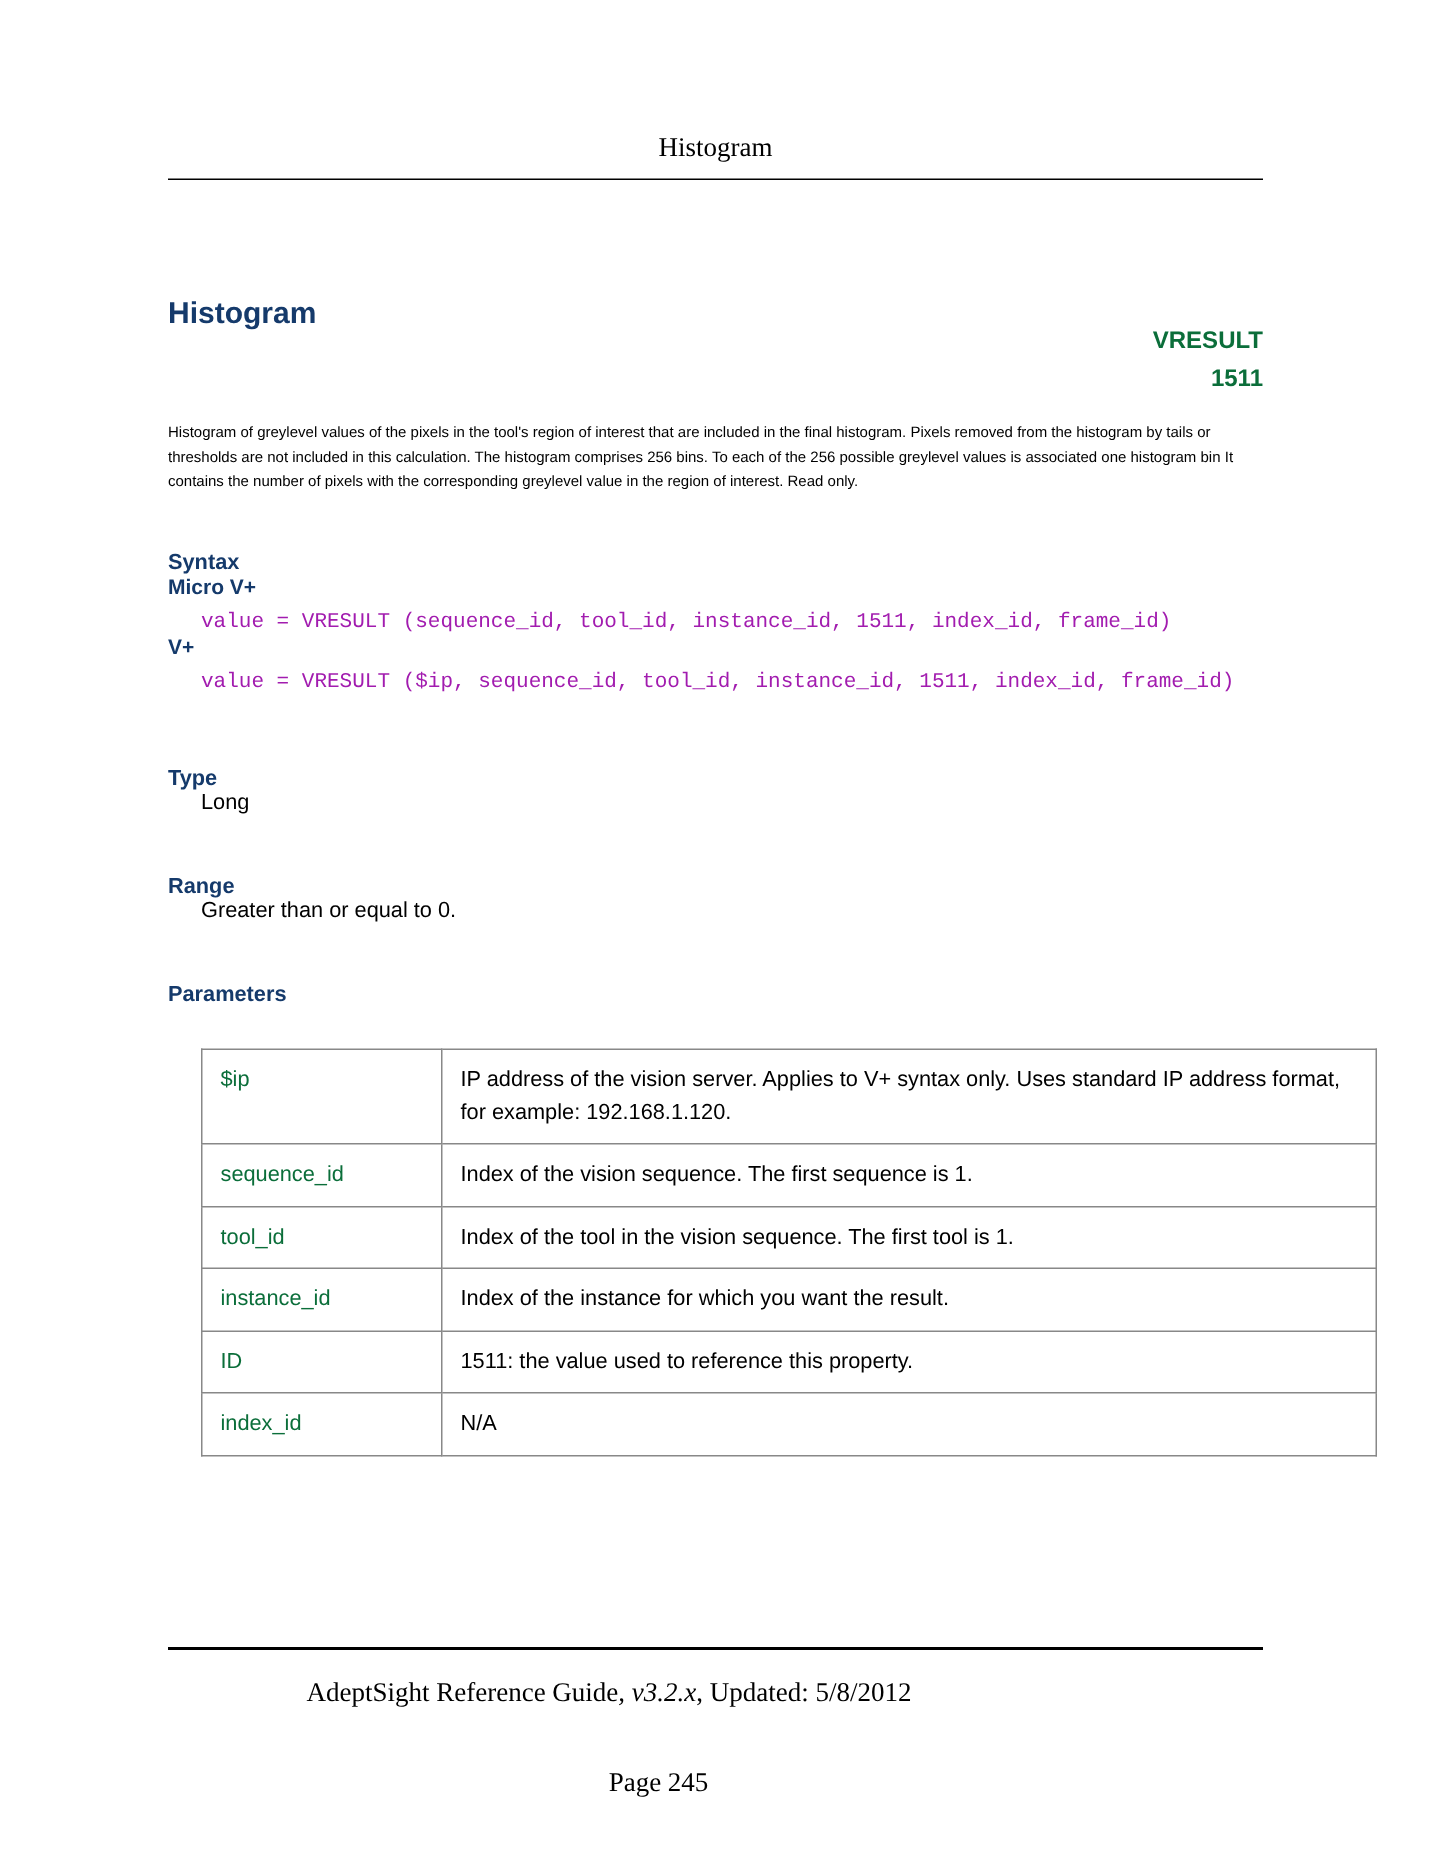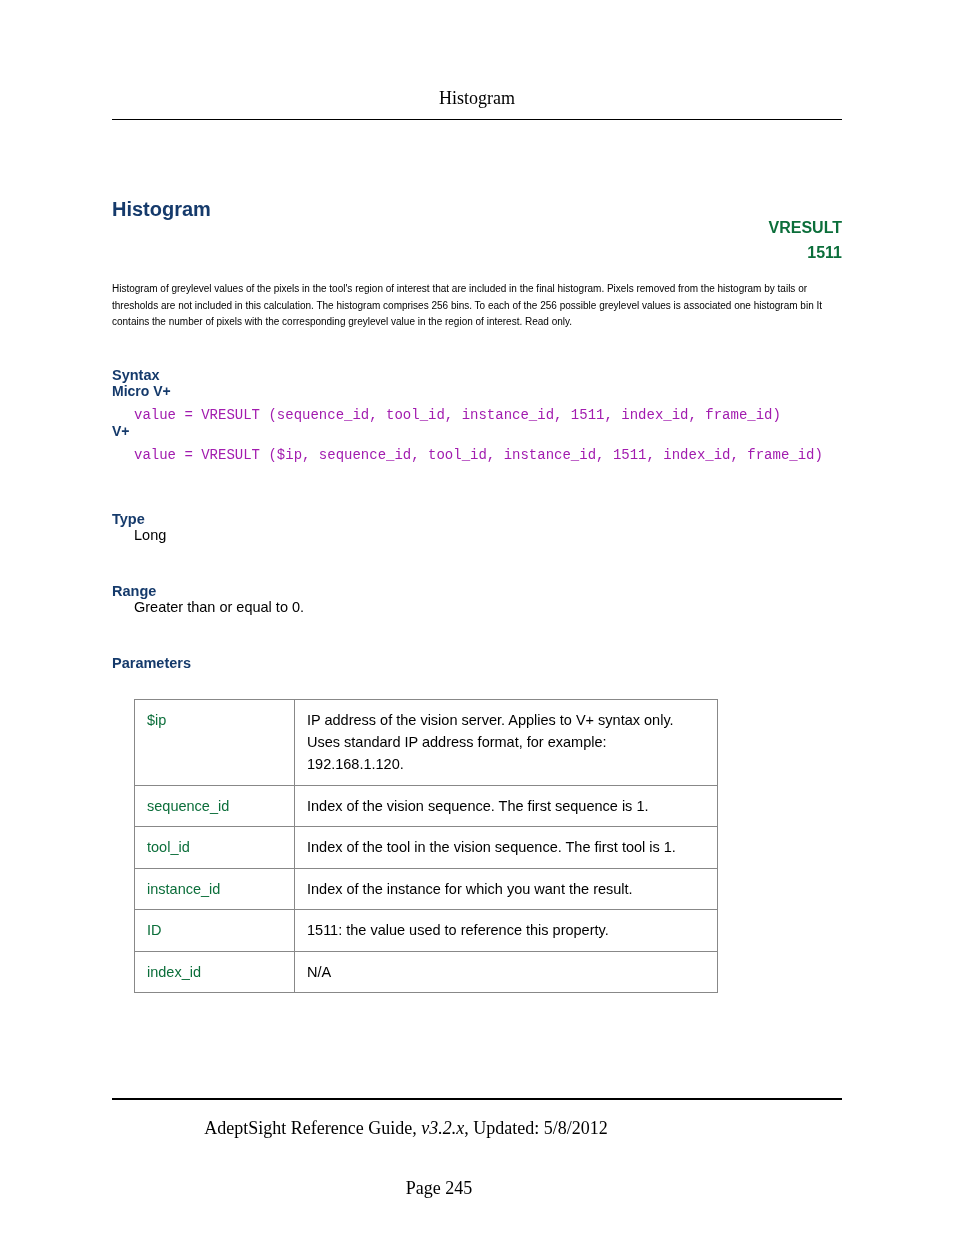--- a/index.html
+++ b/index.html
@@ -72,21 +72,21 @@
   }
   .plain-indent {
     font-size: 14.5px;
     margin-left: 22px;
     margin-top: 0;
   }
   .param-table {
     border-collapse: collapse;
     margin-top: 28px;
     margin-left: 22px;
-    width: 584px;
+    width: 784px;
     font-size: 14.5px;
   }
   .param-table td {
     border: 1px solid #888;
     padding: 9px 12px;
     vertical-align: top;
     line-height: 1.55;
   }
   .param-table td.key {
     color: #0b6e3a;

